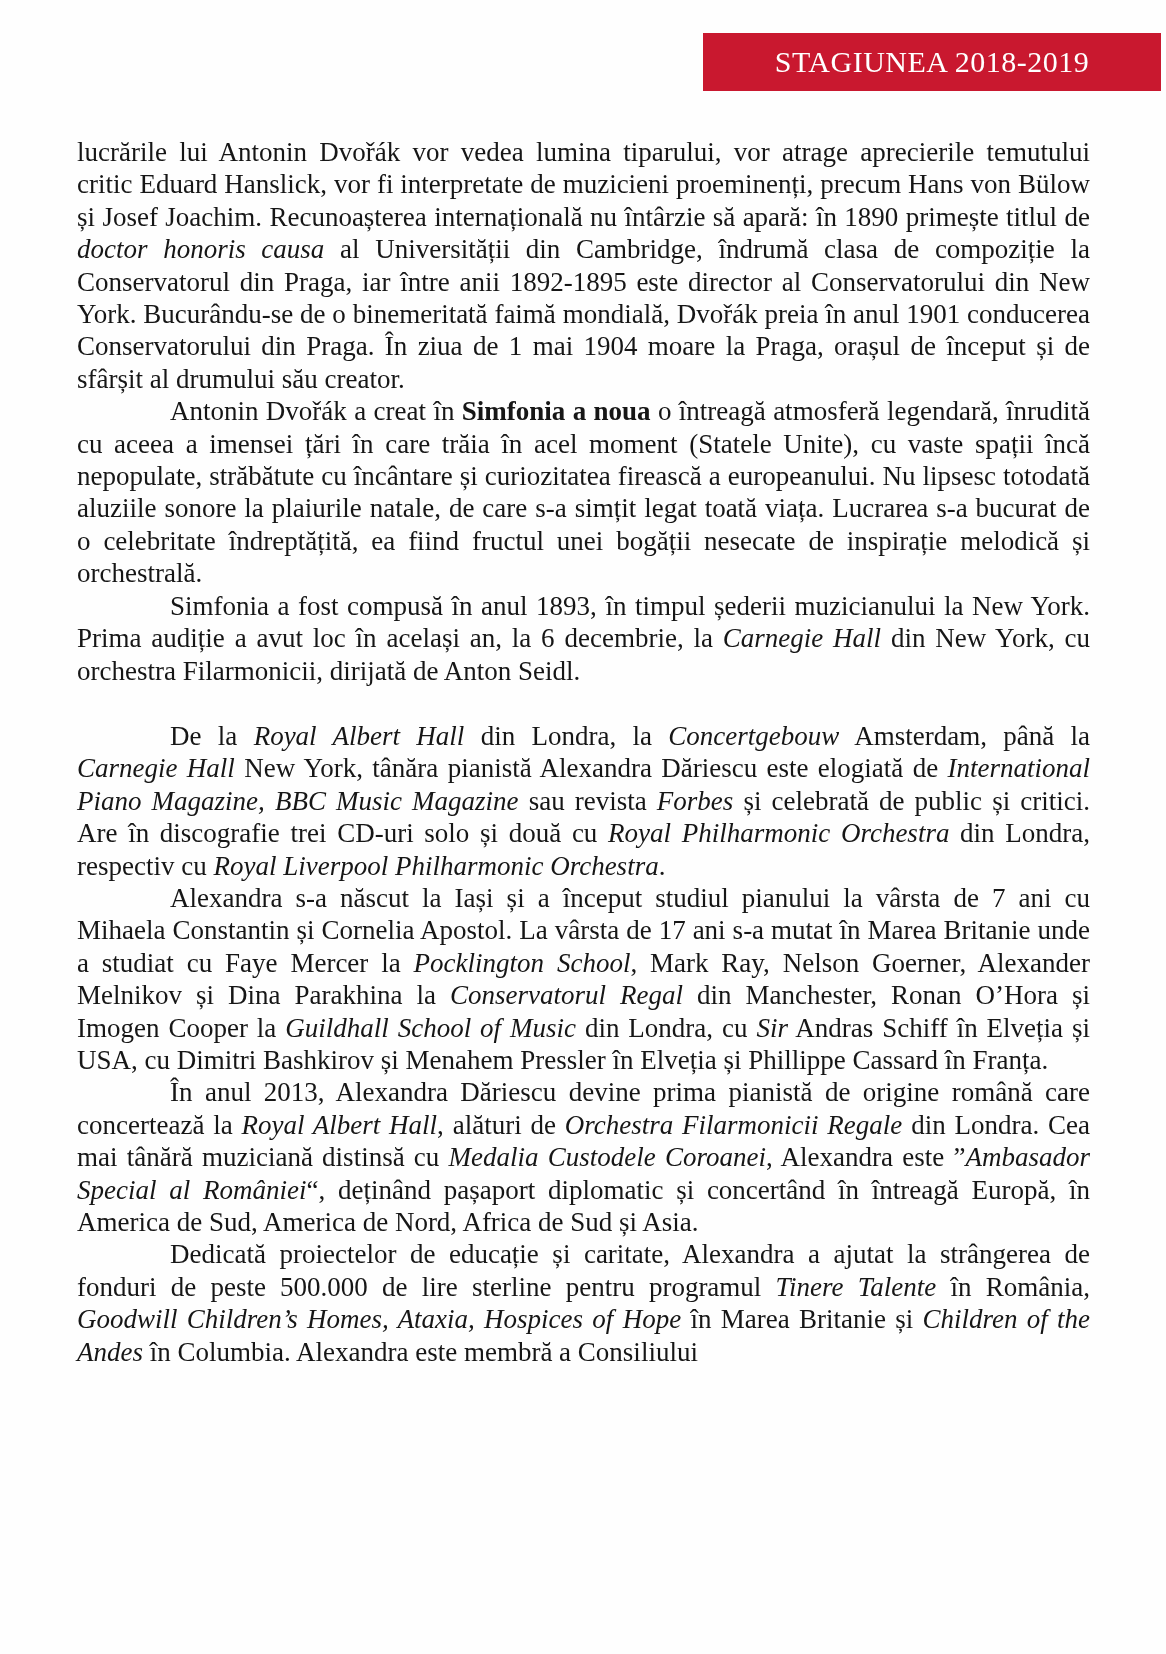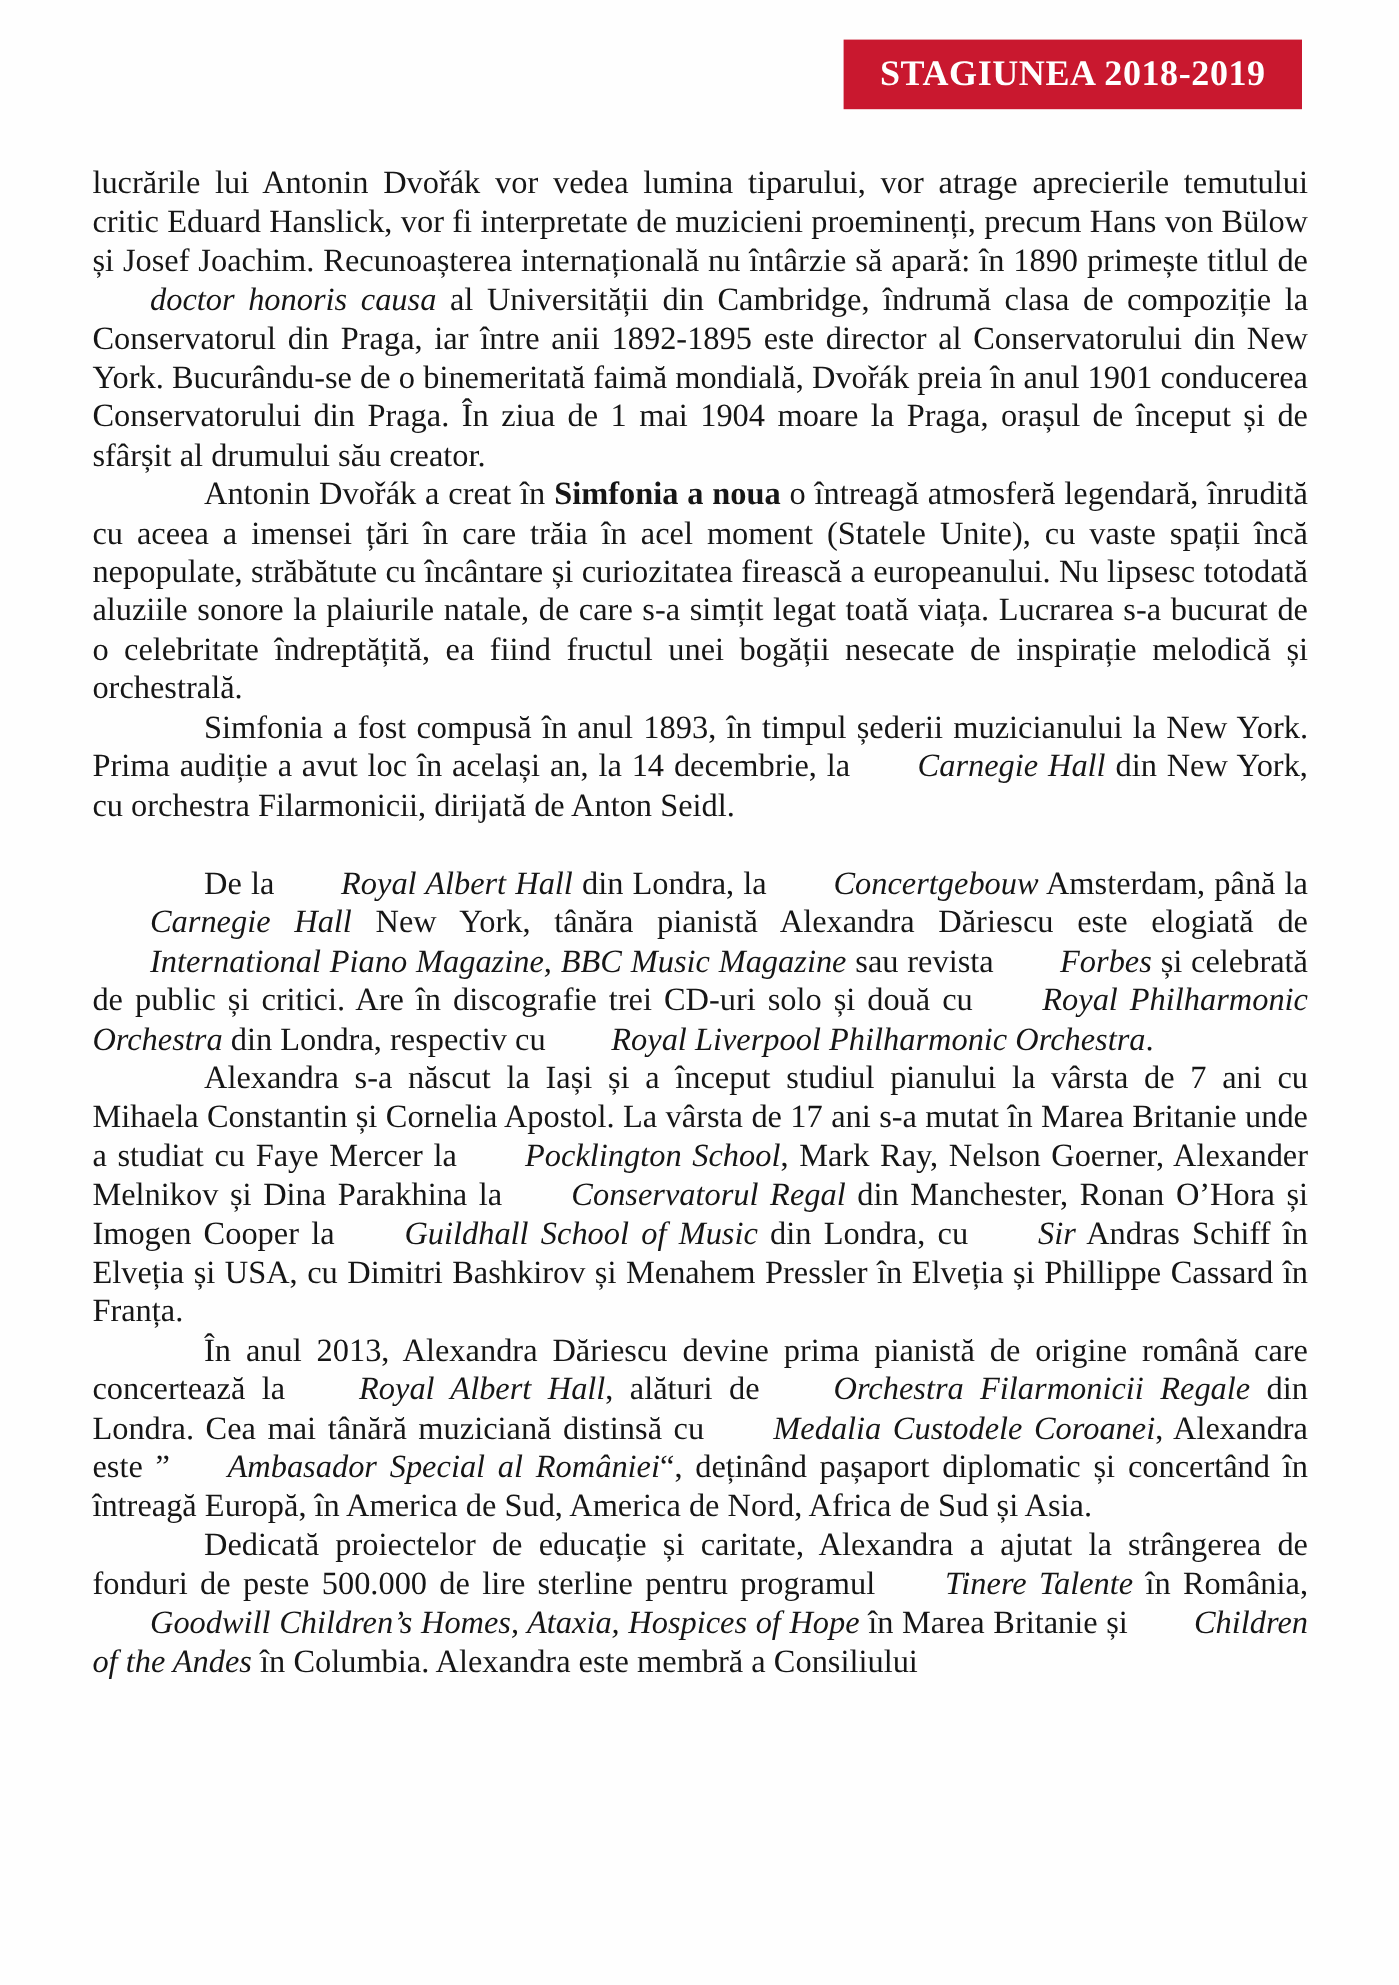--- a/index.html
+++ b/index.html
@@ -10,58 +10,58 @@
     margin: 0 auto;
     background: #fefefe;
     font-family: "Liberation Serif", "DejaVu Serif", serif;
     color: #161616;
     overflow: hidden;
   }
   .banner {
     position: absolute;
     left: 703px;
     top: 33px;
-    width: 382px;
+    width: 458px;
     height: 58px;
     display: flex;
     align-items: center;
     justify-content: center;
-    font-weight: bold;
+    font-weight: normal;
     font-size: 30px;
     letter-spacing: 0.5px;
   }
   .doc-body {
     position: absolute;
     left: 77px;
     top: 136px;
     width: 1013px;
     font-size: 27px;
     line-height: 32.4px;
     text-align: justify;
     text-justify: inter-word;
   }
   .doc-body p {
     margin: 0;
     text-indent: 93px;
   }
   .doc-body p.no-indent { text-indent: 0; }
   .doc-body p.space-before { margin-top: 33px; }
   .run-n  { font-style: normal;  font-weight: normal; }
-  .run-i  { font-style: italic;  font-weight: normal; margin-left: 48px; }
+  .run-i  { font-style: italic;  font-weight: normal; }
   .run-b  { font-style: normal;  font-weight: normal; }
   .run-bi {  font-weight: bold; }
 </style>
 </head>
 <body>
 
 <div class="page">
   <div class="banner" style="background: rgb(201, 24, 47); color: rgb(255, 255, 255);">STAGIUNEA 2018-2019</div>
 
   <div class="doc-body">
       <p class="no-indent"><span class="run-n">lucrările lui Antonin Dvořák vor vedea lumina tiparului, vor atrage aprecierile temutului critic Eduard Hanslick, vor fi interpretate de muzicieni proeminenți, precum Hans von Bülow și Josef Joachim. Recunoașterea internațională nu întârzie să apară: în 1890 primește titlul de </span><span class="run-i">doctor honoris causa</span><span class="run-n"> al Universității din Cambridge, îndrumă clasa de compoziție la Conservatorul din Praga, iar între anii 1892-1895 este director al Conservatorului din New York. Bucurându-se de o binemeritată faimă mondială, Dvořák preia în anul 1901 conducerea Conservatorului din Praga. În ziua de 1 mai 1904 moare la Praga, orașul de început și de sfârșit al drumului său creator.</span></p>
       <p><span class="run-n">Antonin Dvořák a creat în </span><span class="run-bi">Simfonia a noua</span><span class="run-n"> o întreagă atmosferă legendară, înrudită cu aceea a imensei țări în care trăia în acel moment (Statele Unite), cu vaste spații încă nepopulate, străbătute cu încântare și curiozitatea firească a europeanului. Nu lipsesc totodată aluziile sonore la plaiurile natale, de care s-a simțit legat toată viața. Lucrarea s-a bucurat de o celebritate îndreptățită, ea fiind fructul unei bogății nesecate de inspirație melodică și orchestrală.</span></p>
-      <p><span class="run-n">Simfonia a fost compusă în anul 1893, în timpul șederii muzicianului la New York. Prima audiție a avut loc în același an, la 14 decembrie, la </span><span class="run-i">Carnegie Hall</span><span class="run-n"> din New York, cu orchestra Filarmonicii, dirijată de Anton Seidl.</span></p>
+      <p><span class="run-n">Simfonia a fost compusă în anul 1893, în timpul șederii muzicianului la New York. Prima audiție a avut loc în același an, la 6 decembrie, la </span><span class="run-i">Carnegie Hall</span><span class="run-n"> din New York, cu orchestra Filarmonicii, dirijată de Anton Seidl.</span></p>
       <p class="space-before"><span class="run-n">De la </span><span class="run-i">Royal Albert Hall</span><span class="run-n"> din Londra, la </span><span class="run-i">Concertgebouw</span><span class="run-n"> Amsterdam, până la </span><span class="run-i">Carnegie Hall</span><span class="run-n"> New York, tânăra pianistă </span><span class="run-b">Alexandra Dăriescu</span><span class="run-n"> este elogiată de </span><span class="run-i">International Piano Magazine, BBC Music Magazine</span><span class="run-n"> sau revista </span><span class="run-i">Forbes</span><span class="run-n"> și celebrată de public și critici. Are în discografie trei CD-uri solo și două cu </span><span class="run-i">Royal Philharmonic Orchestra</span><span class="run-n"> din Londra, respectiv cu </span><span class="run-i">Royal Liverpool Philharmonic Orchestra</span><span class="run-n">.</span></p>
       <p><span class="run-n">Alexandra s-a născut la Iași și a început studiul pianului la vârsta de 7 ani cu Mihaela Constantin și Cornelia Apostol. La vârsta de 17 ani s-a mutat în Marea Britanie unde a studiat cu Faye Mercer la </span><span class="run-i">Pocklington School</span><span class="run-n">, Mark Ray, Nelson Goerner, Alexander Melnikov și Dina Parakhina la </span><span class="run-i">Conservatorul Regal</span><span class="run-n"> din Manchester, Ronan O’Hora și Imogen Cooper la </span><span class="run-i">Guildhall School of Music</span><span class="run-n"> din Londra, cu </span><span class="run-i">Sir</span><span class="run-n"> Andras Schiff în Elveția și USA, cu Dimitri Bashkirov și Menahem Pressler în Elveția și Phillippe Cassard în Franța.</span></p>
       <p><span class="run-n">În anul 2013, Alexandra Dăriescu devine prima pianistă de origine română care concertează la </span><span class="run-i">Royal Albert Hall</span><span class="run-n">, alături de </span><span class="run-i">Orchestra Filarmonicii Regale</span><span class="run-n"> din Londra. Cea mai tânără muziciană distinsă cu </span><span class="run-i">Medalia Custodele Coroanei</span><span class="run-n">, Alexandra este ”</span><span class="run-i">Ambasador Special al României</span><span class="run-n">“, deținând pașaport diplomatic și concertând în întreagă Europă, în America de Sud, America de Nord, Africa de Sud și Asia.</span></p>
       <p><span class="run-n">Dedicată proiectelor de educație și caritate, Alexandra a ajutat la strângerea de fonduri de peste 500.000 de lire sterline pentru programul </span><span class="run-i">Tinere Talente</span><span class="run-n"> în România, </span><span class="run-i">Goodwill Children’s Homes, Ataxia, Hospices of Hope</span><span class="run-n"> în Marea Britanie și </span><span class="run-i">Children of the Andes</span><span class="run-n"> în Columbia. Alexandra este membră a Consiliului</span></p>
     </div>
 </div>
 
 </body></html>

